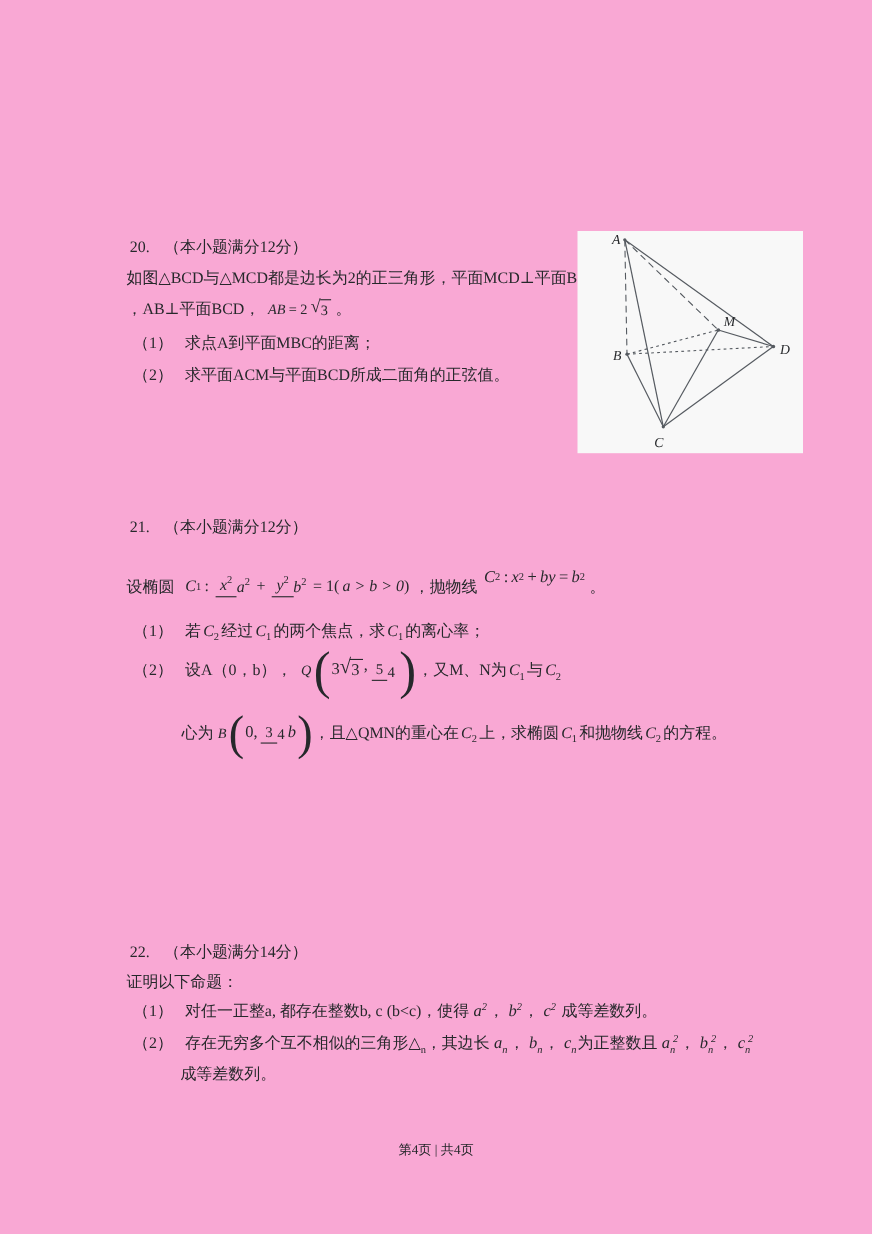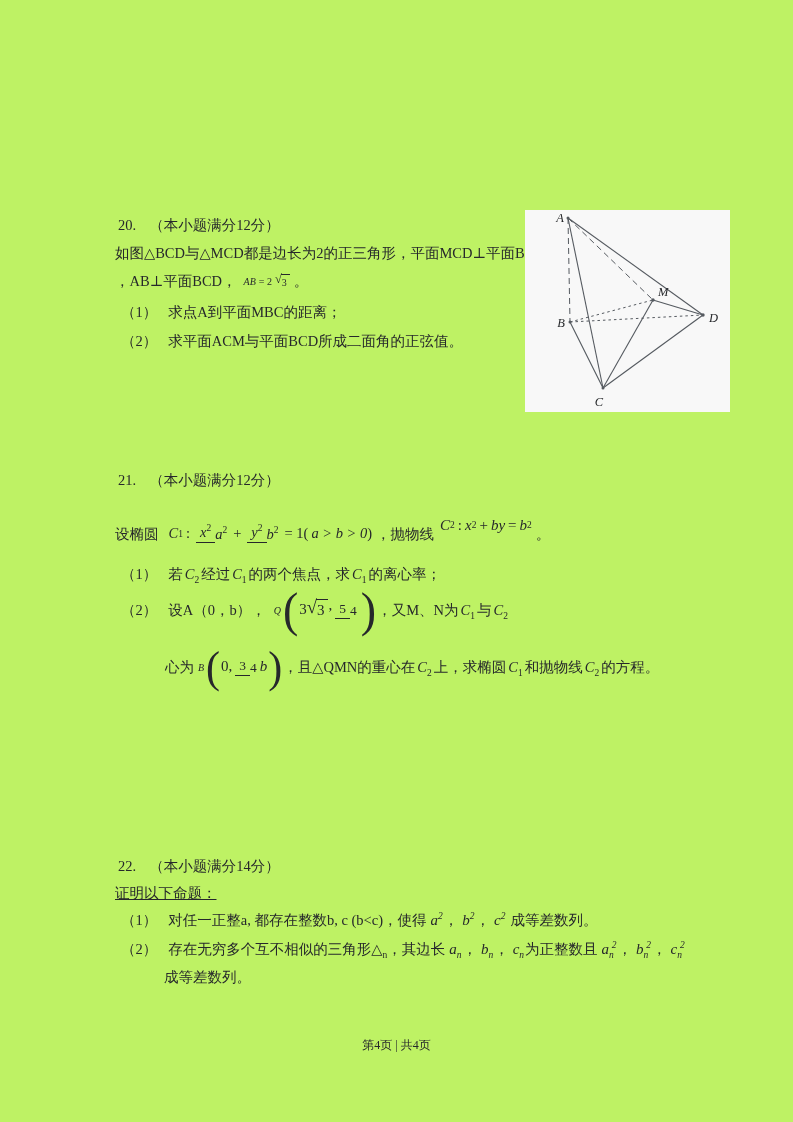--- a/index.html
+++ b/index.html
@@ -1,32 +1,32 @@
 <!DOCTYPE html>
 <html style="--ink: #26282b; --figure_line: #555a60; --figure_bg: #f8f8f8;"><head>
 <meta charset="utf-8">
 <style>
   html,body{margin:0;padding:0;background:#e9e9e9;}
   .page{
     position:relative;width:793px;height:1122px;margin:0 auto;
-    background:#bef264;overflow:hidden;
+    background:#f9a8d4;overflow:hidden;
     font-family:"Liberation Serif","DejaVu Serif",serif;
     color:var(--ink,#26282b);
   }
   .line{position:absolute;font-size:14.5px;line-height:1.3;white-space:nowrap;}
   .frow{display:flex;align-items:center;}
   .pnum{margin-right:13px;}
   .inum{margin-right:11px;}
   .mt{font-family:"Liberation Serif","DejaVu Serif",serif;}
   .mi{font-style:italic;font-family:"Liberation Serif","DejaVu Serif",serif;}
   sub{font-size:9.5px;line-height:0;}
   sup{font-size:9.5px;line-height:0;}
   .cgrp{margin:0 2px;}
   .vterm{margin:0 1px 0 4px;font-size:15px;}
-  .m15{font-size:10px;}
+  .m15{font-size:13px;}
   .mop{margin:0 3px;}
   .frac{display:inline-flex;flex-direction:row;align-items:center;
         vertical-align:middle;line-height:1.15;margin:0 3px;font-size:14.5px;}
   .frac .fn{border-bottom:1.3px solid var(--ink,#26282b);padding:0 4px 1px 4px;display:block;text-align:center;}
   .frac .fd{padding-top:1px;display:block;text-align:left;}
   .fracsm{font-size:13.5px;}
   .sqrt{display:inline-flex;align-items:flex-start;}
   .rsign{font-size:1.25em;line-height:1;transform:translateY(-1px);}
   .rad{border-top:1.4px solid var(--ink,#26282b);padding:1px 3px 0 1px;margin-left:-1px;}
   .bigp{font-size:46px;line-height:1;font-weight:400;transform:scaleY(1.05);margin:0 1px;}
@@ -204,21 +204,21 @@
         <span class="mt cgrp"><span class="mi">C</span><sub>2</sub></span>
         <span>的方程。</span>
     </div>
   </section>
 
   <section>
     <div class="line" style="left:118px;top:857px;">
       <span class="pnum">22.</span><span>（本小题满分14分）</span>
     </div>
 
-    <div class="line" style="left:115px;top:884px;text-decoration:underline;">证明以下命题：</div>
+    <div class="line" style="left:115px;top:884px;">证明以下命题：</div>
 
     <div class="line" style="left:121px;top:911px;">
       <span class="inum">（1）</span><span>对任一正整a, 都存在整数b, c (b&lt;c)，使得</span><span class="mi vterm"><span>a</span><sup>2</sup></span><span>，</span><span class="mi vterm"><span>b</span><sup>2</sup></span><span>，</span><span class="mi vterm"><span>c</span><sup>2</sup></span><span style="margin-left:4px;">成等差数列。</span>
     </div>
 
     <div class="line" style="left:121px;top:940px;">
       <span class="inum">（2）</span><span>存在无穷多个互不相似的三角形△</span><sub>n</sub><span>，其边长</span><span class="mi vterm"><span>a</span><sub>n</sub></span><span>，</span><span class="mi vterm"><span>b</span><sub>n</sub></span><span>，</span><span class="mi vterm"><span>c</span><sub>n</sub></span><span>为正整数且</span><span class="mi vterm"><span>a</span><sub>n</sub><sup style="margin-left:-2px;">2</sup></span><span>，</span><span class="mi vterm"><span>b</span><sub>n</sub><sup style="margin-left:-2px;">2</sup></span><span>，</span><span class="mi vterm"><span>c</span><sub>n</sub><sup style="margin-left:-2px;">2</sup></span>
     </div>
 
     <div class="line" style="left:164px;top:968px;">成等差数列。</div>

